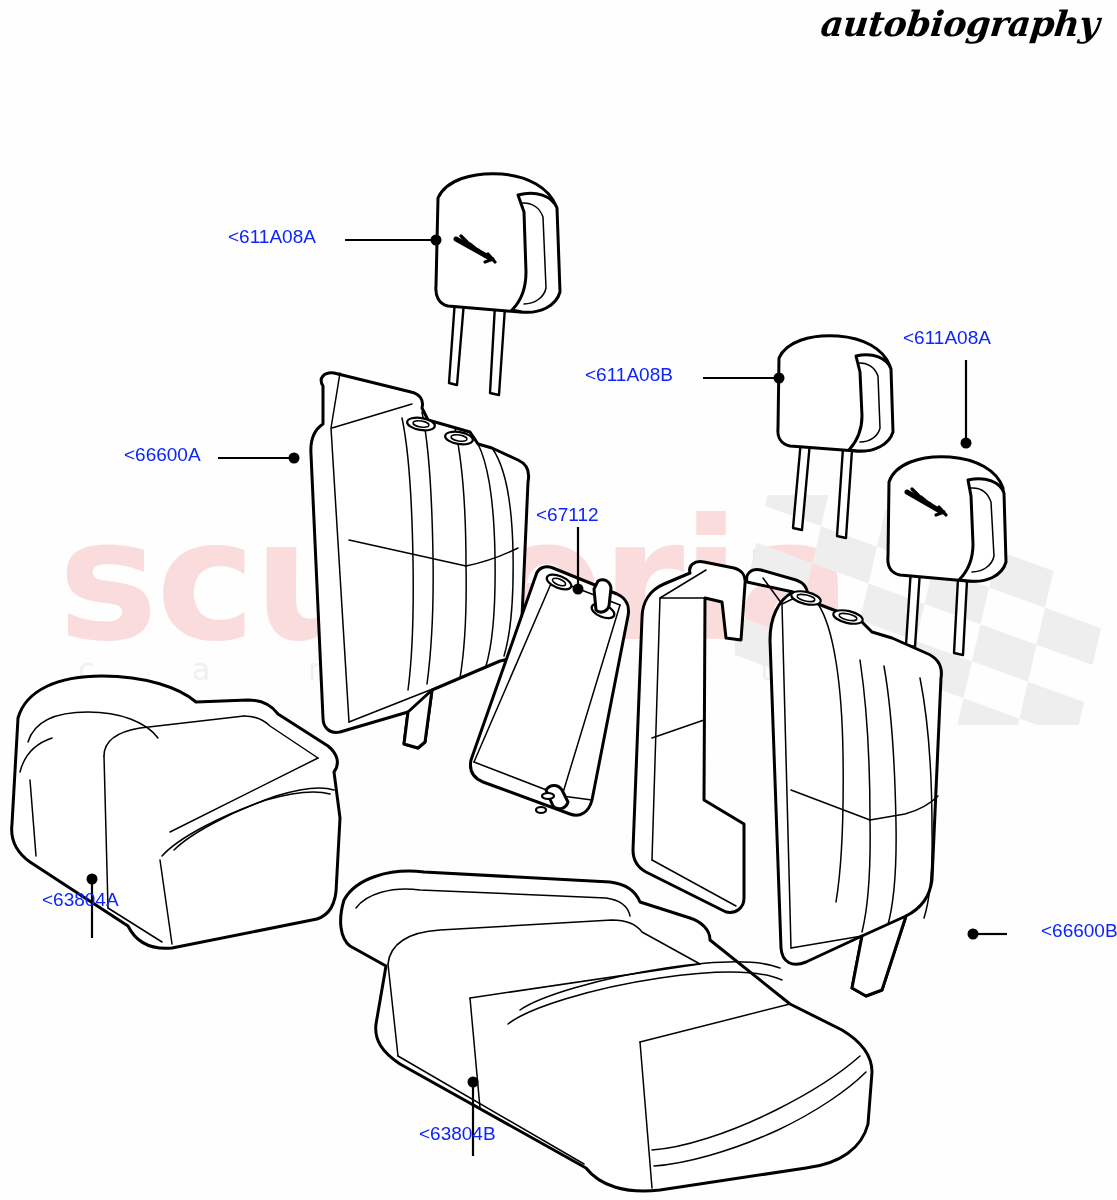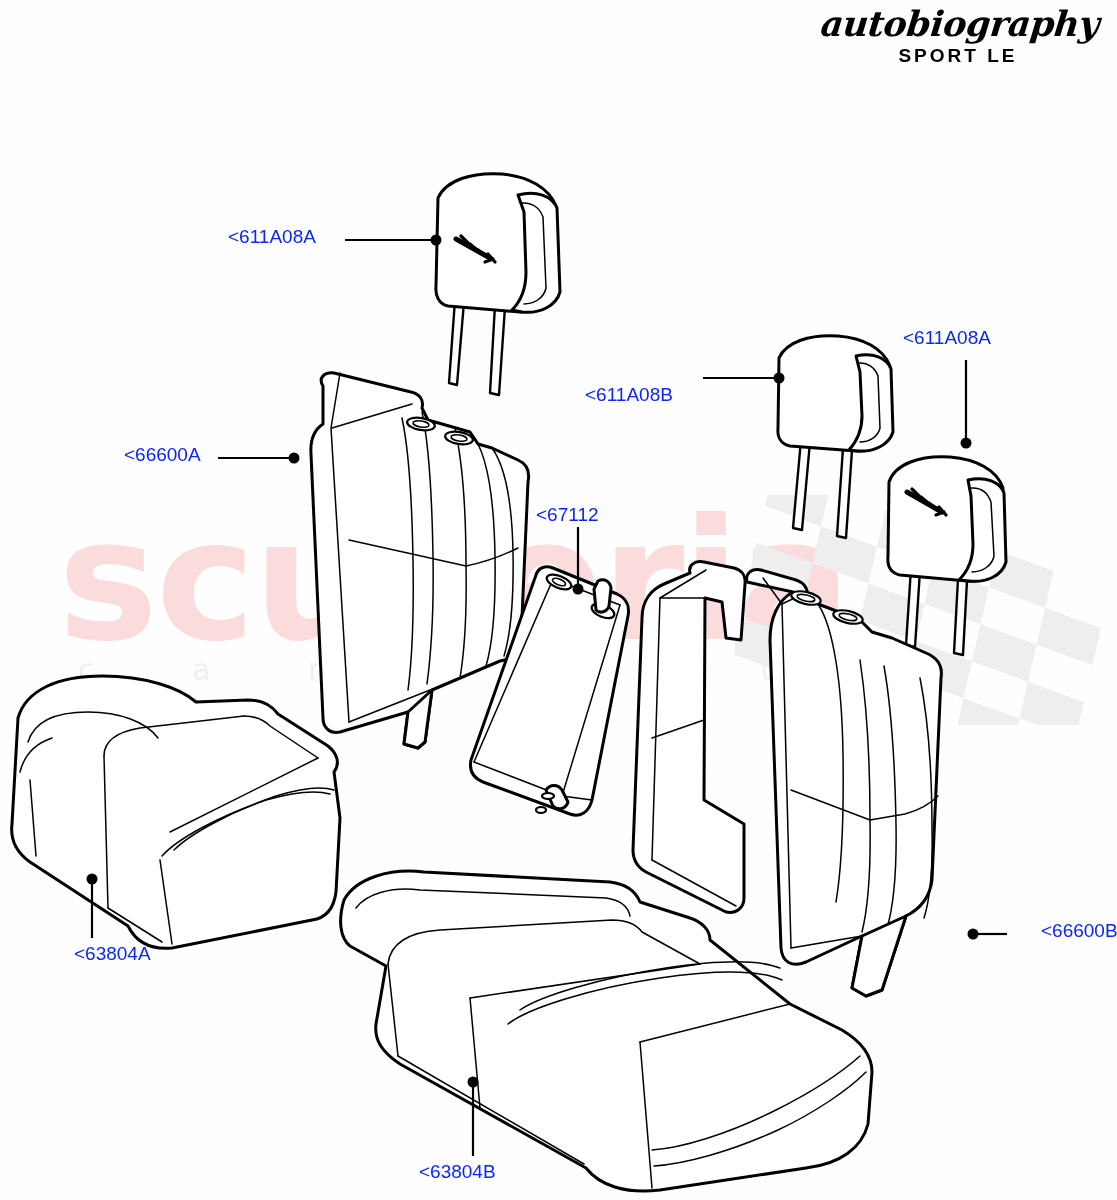--- a/index.html
+++ b/index.html
@@ -165,21 +165,20 @@
         <rect x="224" y="160" width="56" height="40"></rect>
         <rect x="56" y="200" width="56" height="40"></rect>
         <rect x="168" y="200" width="56" height="40"></rect>
         <rect x="280" y="200" width="56" height="40"></rect>
       </g>
     </svg>
   </div>
 
   <div id="brand">
     <div class="script">autobiography</div>
-    <div class="sub">SPORT LE</div>
   </div>
 
   <svg id="drawing" viewBox="0 0 1117 1200">
 
     <g>
       <path class="post" d="M455 300 L449 383 L457 385 L464 302 Z"></path>
       <path class="post" d="M495 305 L490 393 L499 395 L505 307 Z"></path>
       <path class="part" d="M438 198 C446 180 472 172 502 174 C528 176 549 188 556 206
                             L558 290 C556 304 540 312 520 312 L448 306
                             C439 304 435 296 436 286 Z"></path>
@@ -383,25 +382,25 @@
     <circle class="leader-dot" cx="473" cy="1082" r="5.5"></circle>
 
     <line class="leader" x1="976" y1="934" x2="1007" y2="934"></line>
     <circle class="leader-dot" cx="973" cy="934" r="5.5"></circle>
   </svg>
 
   <div class="callout-label" style="left:228px; top:226px;">&lt;611A08A</div>
 
   <div class="callout-label" style="left:124px; top:444px;">&lt;66600A</div>
 
-  <div class="callout-label" style="left:585px; top:384px;">&lt;611A08B</div>
+  <div class="callout-label" style="left:585px; top:364px;">&lt;611A08B</div>
 
   <div class="callout-label" style="left:903px; top:327px;">&lt;611A08A</div>
 
   <div class="callout-label" style="left:536px; top:504px;">&lt;67112</div>
 
-  <div class="callout-label" style="left:42px; top:943px;margin-left:32px;">&lt;63804A</div>
-
-  <div class="callout-label" style="left:419px; top:1161px;">&lt;63804B</div>
+  <div class="callout-label" style="left:42px; top:889px;">&lt;63804A</div>
+
+  <div class="callout-label" style="left:419px; top:1123px;">&lt;63804B</div>
 
   <div class="callout-label" style="left:1041px; top:920px;">&lt;66600B</div>
 
 </div>
 
 </body></html>

